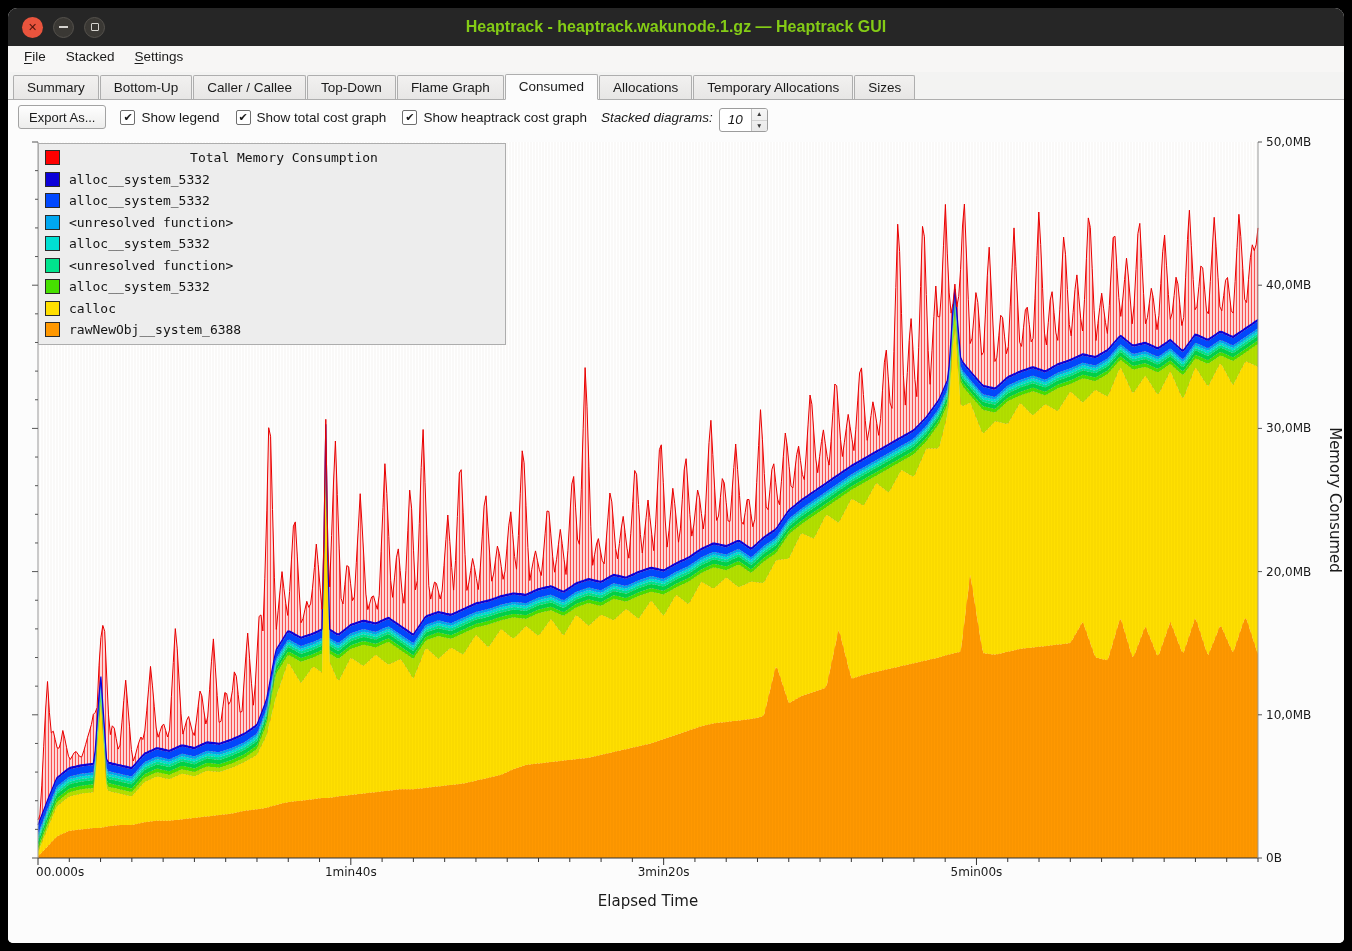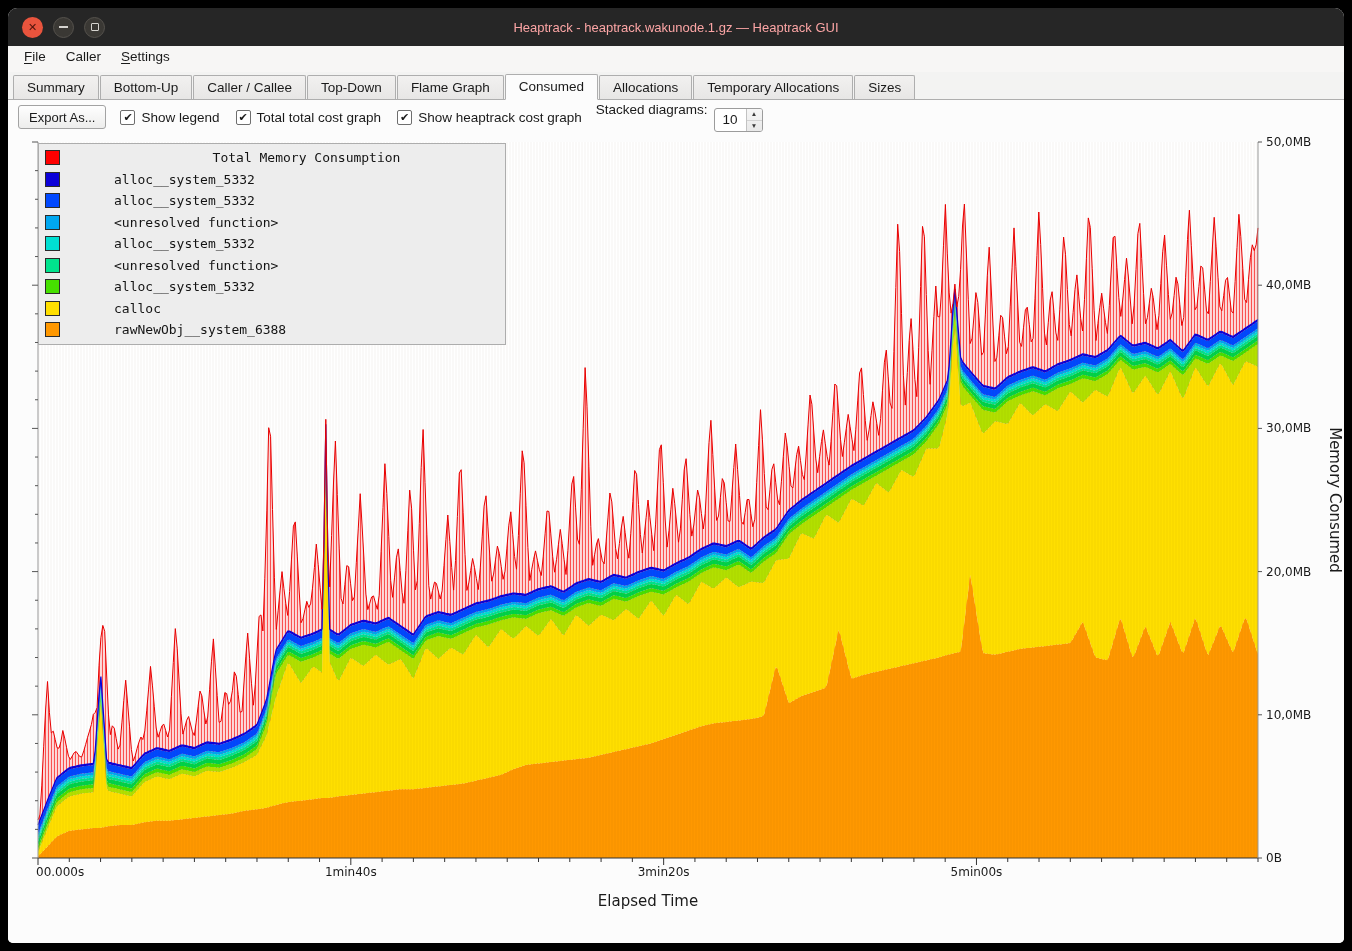--- a/index.html
+++ b/index.html
@@ -14,21 +14,21 @@
   .titlebar { height:38px; background:#262626; position:relative; display:flex;
               align-items:center; justify-content:center; flex:none; }
   .win-controls { position:absolute; left:14px; top:0; bottom:0; display:flex;
                   align-items:center; gap:10px; }
   .wc { width:21px; height:21px; border-radius:50%; border:none; cursor:pointer;
         display:flex; align-items:center; justify-content:center; padding:0; }
   .wc.close { background:#e9543d; color:#4a120b; font-size:11px; line-height:1; }
   .wc.min, .wc.max { background:#3a3834; border:1px solid #55524d; }
   .min-glyph { width:9px; height:2px; background:#d5d3cf; display:block; }
   .max-glyph { width:8px; height:8px; border:1.5px solid #d5d3cf; border-radius:1px; display:block; }
-  .win-title { color:#fca5a5; font-weight:normal; font-size:13px; }
+  .win-title { color:#84cc16; font-weight:bold; font-size:16px; }
 
   
   .menubar { height:26px; background:#f7f6f5; display:flex; align-items:flex-start;
              padding-left:6px; flex:none; font-size:13.5px; color:#1a1a1a; }
   .menu-item { padding:3px 10px; cursor:default; }
   .menu-item u { text-underline-offset:2px; }
 
   
   .tabbar { height:28px; background:#f3f3f2; border-bottom:1px solid #aeaeae;
             display:flex; align-items:flex-end; padding:3px 15px 0 5px; flex:none; }
@@ -42,41 +42,41 @@
   .toolbar { height:34px; background:#fcfcfc; display:flex; align-items:center;
              gap:14px; padding:4px 10px; flex:none; font-size:13.5px; color:#1a1a1a; }
   .export-btn { font-family:"Liberation Sans",sans-serif; font-size:13px; color:#1a1a1a;
                 background:linear-gradient(#fefefe,#ededec); border:1px solid #a3a3a3;
                 border-radius:3px; padding:3px 10px; height:24px; }
   .cbs { display:flex; align-items:center; gap:16px; }
   .cb { display:inline-flex; align-items:center; cursor:default; }
   .cbbox { width:15px; height:15px; border:1px solid #6e6e6e; border-radius:2px;
            background:#ffffff; display:inline-flex; align-items:center; justify-content:center;
            font-size:11px; line-height:1; color:#1a1a1a; margin-right:6px; flex:none; }
-  .spin-wrap { display:flex; align-items:flex-start; gap:6px; }
+  .spin-wrap { display:flex; align-items:center; gap:6px;font-style:italic; }
   .spinbox { display:inline-flex; border:1px solid #9c9c9c; border-radius:3px;
              background:#ffffff; height:24px; overflow:hidden;margin-top:6px; }
   .spin-value { padding:3px 8px 0 8px; font-size:13.5px; min-width:24px; }
   .spin-arrows { display:flex; flex-direction:column; border-left:1px solid #c2c2c2;
                  width:16px; background:linear-gradient(#f6f6f6,#e9e9e9); }
   .spin-up, .spin-down { flex:1; font-size:6.5px; line-height:10px; text-align:center;
                          color:#3a3a3a; cursor:pointer; }
   .spin-up { border-bottom:1px solid #d2d2d2; }
 
   
   .chartpanel { flex:1; position:relative; background:#fcfcfc; }
   #chart-svg { position:absolute; inset:0; width:100%; height:100%; display:block; }
   #chart-svg text { font-family:"DejaVu Sans", sans-serif; }
 
   
   .legend { position:absolute; left:30px; top:9px; width:468px;
             background:rgba(236,236,236,0.95); border:1px solid #adadad;
             padding:3px 0; font-family:"DejaVu Sans Mono", monospace;
             font-size:13px; color:#141414; z-index:3; }
-  .legend-row { display:flex; align-items:center; height:21.5px; padding:0 6px;gap:45px; }
+  .legend-row { display:flex; align-items:center; height:21.5px; padding:0 6px; }
   .swatch { width:15px; height:15px; border:1px solid #2a2a2a; margin-right:9px; flex:none; }
   .legend-title { flex:1; text-align:center; }
 </style>
 </head>
 <body>
 
 <div class="screen">
   <div class="window">
 
     <div class="titlebar">
@@ -89,21 +89,21 @@
           </button>
         <button class="wc max">
             <span class="max-glyph"></span>
           </button>
       </div>
       <div class="win-title">Heaptrack - heaptrack.wakunode.1.gz — Heaptrack GUI</div>
     </div>
 
     <div class="menubar">
         <div class="menu-item"><u>F</u>ile</div>
-        <div class="menu-item">Caller</div>
+        <div class="menu-item">Stacked</div>
         <div class="menu-item"><u>S</u>ettings</div>
       </div>
 
     <div class="tabbar">
         <div class="tab">Summary</div>
         <div class="tab">Bottom-Up</div>
         <div class="tab">Caller / Callee</div>
         <div class="tab">Top-Down</div>
         <div class="tab">Flame Graph</div>
         <div class="tab active">Consumed</div>
@@ -114,21 +114,21 @@
 
     <div class="toolbar">
       <button class="export-btn">Export As...</button>
       <div class="cbs">
           <label class="cb">
             <span class="cbbox">✔</span>
             <span>Show legend</span>
           </label>
           <label class="cb">
             <span class="cbbox">✔</span>
-            <span>Total total cost graph</span>
+            <span>Show total cost graph</span>
           </label>
           <label class="cb">
             <span class="cbbox">✔</span>
             <span>Show heaptrack cost graph</span>
           </label>
         </div>
       <div class="spin-wrap">
         <span>Stacked diagrams:</span>
         <div class="spinbox">
           <span class="spin-value">10</span>

